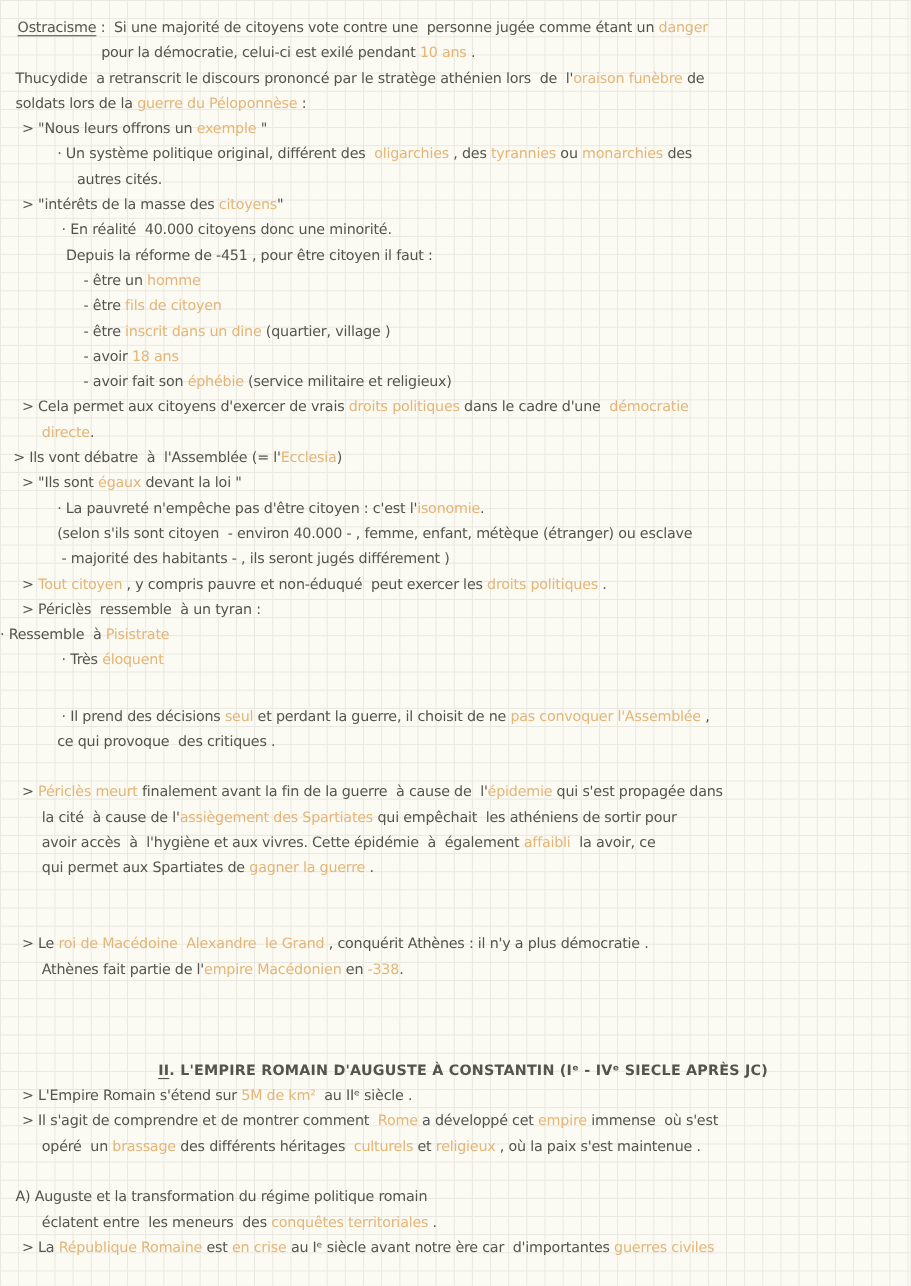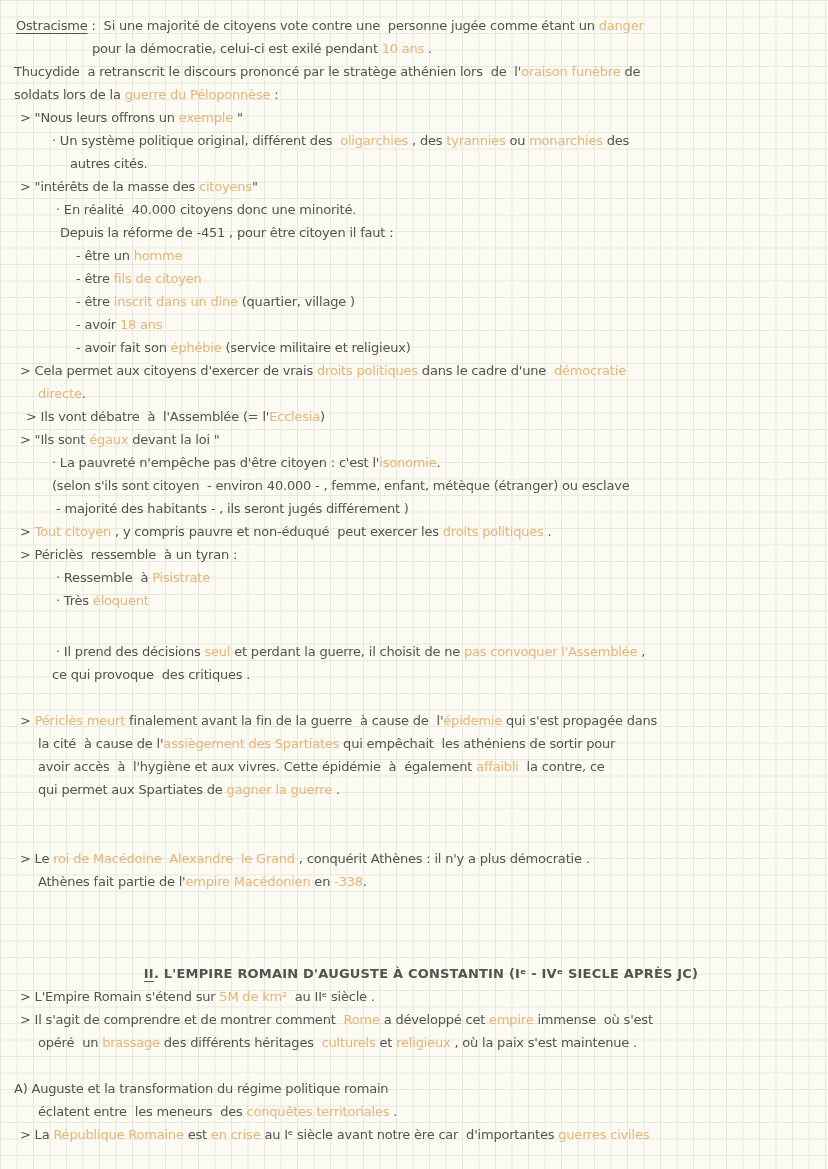--- a/index.html
+++ b/index.html
@@ -52,35 +52,35 @@
     <div class="line" style="padding-left: 20px;"><span class="n">&gt; "intérêts de la masse des </span><span class="a">citoyens</span><span class="n">"</span></div>
     <div class="line" style="padding-left: 56px;"><span class="n">· En réalité  40.000 citoyens donc une minorité.</span></div>
     <div class="line" style="padding-left: 60px;"><span class="n">Depuis la réforme de -451 , pour être citoyen il faut :</span></div>
     <div class="line" style="padding-left: 76px;"><span class="n">- être un </span><span class="a">homme</span></div>
     <div class="line" style="padding-left: 76px;"><span class="n">- être </span><span class="a">fils de citoyen</span></div>
     <div class="line" style="padding-left: 76px;"><span class="n">- être </span><span class="a">inscrit dans un dine</span><span class="n"> (quartier, village )</span></div>
     <div class="line" style="padding-left: 76px;"><span class="n">- avoir </span><span class="a">18 ans</span></div>
     <div class="line" style="padding-left: 76px;"><span class="n">- avoir fait son </span><span class="a">éphébie</span><span class="n"> (service militaire et religieux)</span></div>
     <div class="line" style="padding-left: 20px;"><span class="n">&gt; Cela permet aux citoyens d'exercer de vrais </span><span class="a">droits politiques</span><span class="n"> dans le cadre d'une  </span><span class="a">démocratie</span></div>
     <div class="line" style="padding-left: 38px;"><span class="a">directe</span><span class="n">.</span></div>
-    <div class="line" style="padding-left: 26px;"><span class="n">&gt; Ils vont débatre  à  l'Assemblée (= l'</span><span class="a">Ecclesia</span><span class="n">)</span></div>
+    <div class="line" style="padding-left: 12px;"><span class="n">&gt; Ils vont débatre  à  l'Assemblée (= l'</span><span class="a">Ecclesia</span><span class="n">)</span></div>
     <div class="line" style="padding-left: 20px;"><span class="n">&gt; "Ils sont </span><span class="a">égaux</span><span class="n"> devant la loi "</span></div>
     <div class="line" style="padding-left: 52px;"><span class="n">· La pauvreté n'empêche pas d'être citoyen : c'est l'</span><span class="a">isonomie</span><span class="n">.</span></div>
     <div class="line" style="padding-left: 52px;"><span class="n">(selon s'ils sont citoyen  - environ 40.000 - , femme, enfant, métèque (étranger) ou esclave</span></div>
     <div class="line" style="padding-left: 56px;"><span class="n">- majorité des habitants - , ils seront jugés différement )</span></div>
     <div class="line" style="padding-left: 20px;"><span class="n">&gt; </span><span class="a">Tout citoyen</span><span class="n"> , y compris pauvre et non-éduqué  peut exercer les </span><span class="a">droits politiques</span><span class="n"> .</span></div>
     <div class="line" style="padding-left: 20px;"><span class="n">&gt; Périclès  ressemble  à un tyran :</span></div>
-    <div class="line" style="padding-left: 56px;"><span class="n">· Ressemble  à </span><span class="a">Pisistrate</span></div>
+    <div class="line" style=""><span class="n">· Ressemble  à </span><span class="a">Pisistrate</span></div>
     <div class="line" style="padding-left: 56px;"><span class="n">· Très </span><span class="a">éloquent</span></div>
     <div class="line" style="padding-left: 56px; margin-top: 28px;"><span class="n">· Il prend des décisions </span><span class="a">seul</span><span class="n"> et perdant la guerre, il choisit de ne </span><span class="a">pas convoquer l'Assemblée</span><span class="n"> ,</span></div>
     <div class="line" style="padding-left: 52px;"><span class="n">ce qui provoque  des critiques .</span></div>
     <div class="line"></div>
     <div class="line" style="padding-left: 20px;"><span class="n">&gt; </span><span class="a">Périclès meurt</span><span class="n"> finalement avant la fin de la guerre  à cause de  l'</span><span class="a">épidemie</span><span class="n"> qui s'est propagée dans</span></div>
     <div class="line" style="padding-left: 38px;"><span class="n">la cité  à cause de l'</span><span class="a">assiègement des Spartiates</span><span class="n"> qui empêchait  les athéniens de sortir pour</span></div>
-    <div class="line" style="padding-left: 38px;"><span class="n">avoir accès  à  l'hygiène et aux vivres. Cette épidémie  à  également </span><span class="a">affaibli</span><span class="n">  la contre, ce</span></div>
+    <div class="line" style="padding-left: 38px;"><span class="n">avoir accès  à  l'hygiène et aux vivres. Cette épidémie  à  également </span><span class="a">affaibli</span><span class="n">  la avoir, ce</span></div>
     <div class="line" style="padding-left: 38px;"><span class="n">qui permet aux Spartiates de </span><span class="a">gagner la guerre</span><span class="n"> .</span></div>
     <div class="line"></div>
     <div class="line"></div>
     <div class="line" style="padding-left: 20px;"><span class="n">&gt; Le </span><span class="a">roi de Macédoine  Alexandre  le Grand</span><span class="n"> , conquérit Athènes : il n'y a plus démocratie .</span></div>
     <div class="line" style="padding-left: 38px;"><span class="n">Athènes fait partie de l'</span><span class="a">empire Macédonien</span><span class="n"> en </span><span class="a">-338</span><span class="n">.</span></div>
     <div class="line"></div>
     <div class="line"></div>
     <div class="line"></div>
     <div class="line heading" style="padding-left: 14px;"><span class="n u b">II</span><span class="n b">. </span><span class="n b">L'EMPIRE ROMAIN D'AUGUSTE À CONSTANTIN (Iᵉ - IVᵉ SIECLE APRÈS JC)</span></div>
     <div class="line" style="padding-left: 20px;"><span class="n">&gt; L'Empire Romain s'étend sur </span><span class="a">5M de km²</span><span class="n">  au IIᵉ siècle .</span></div>

